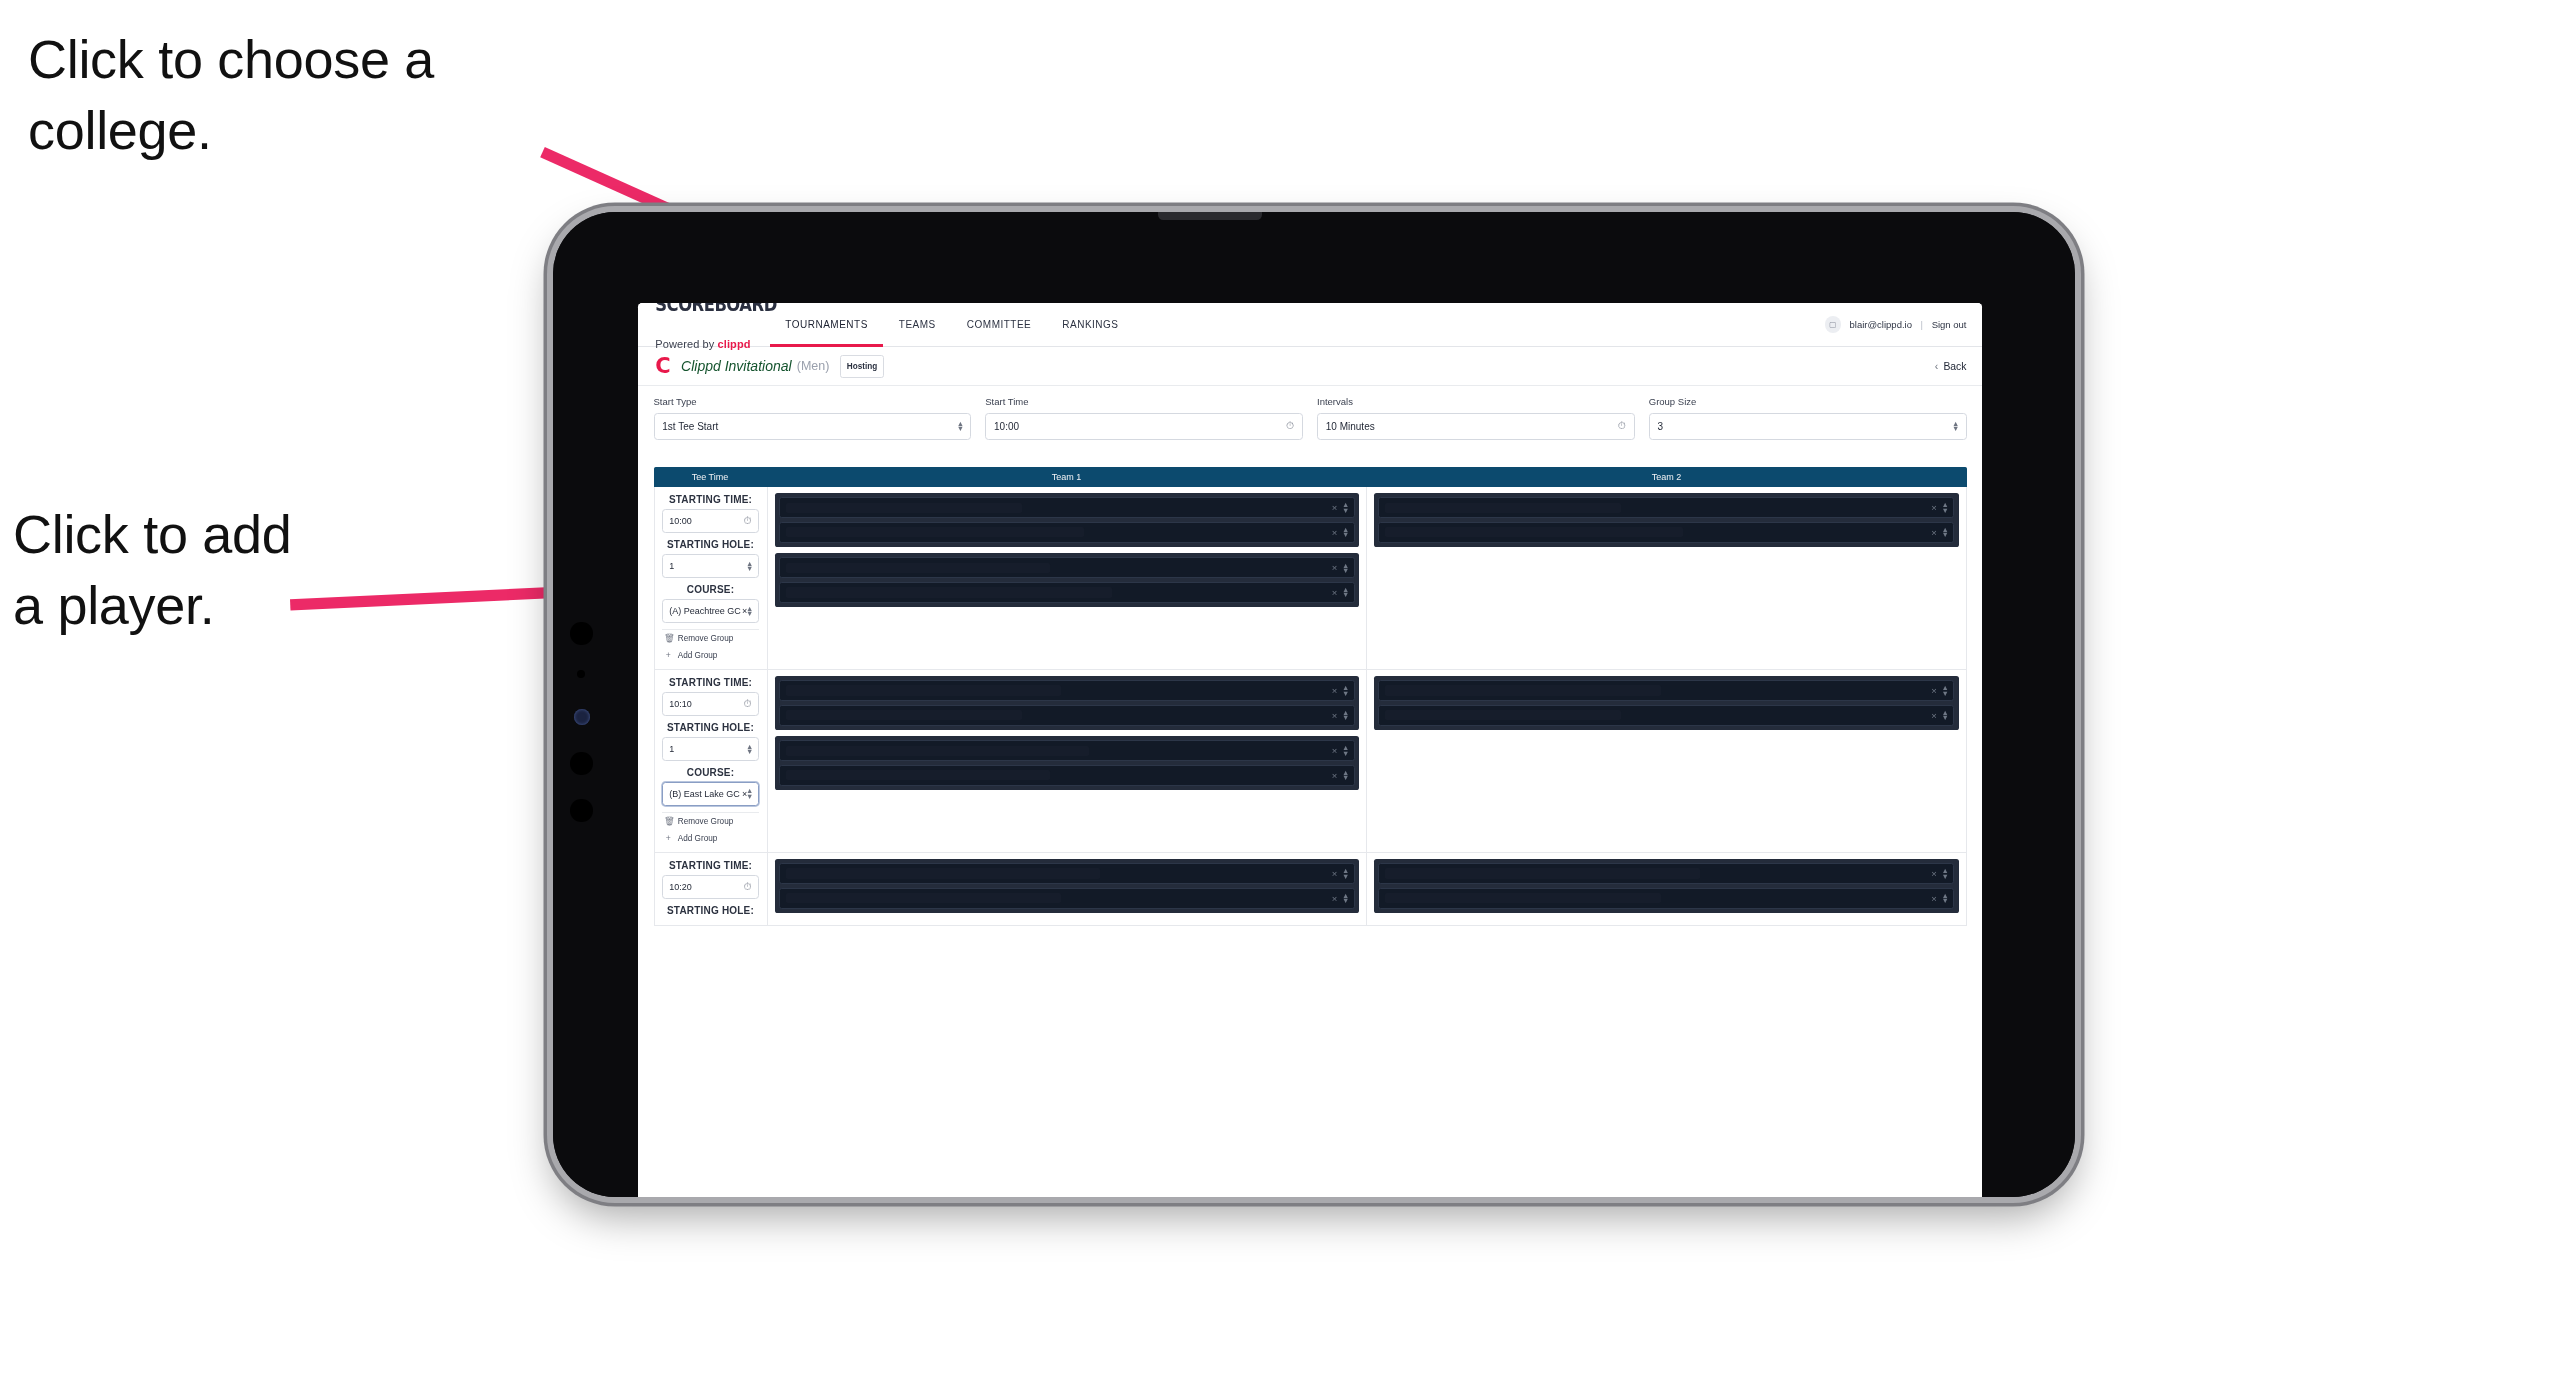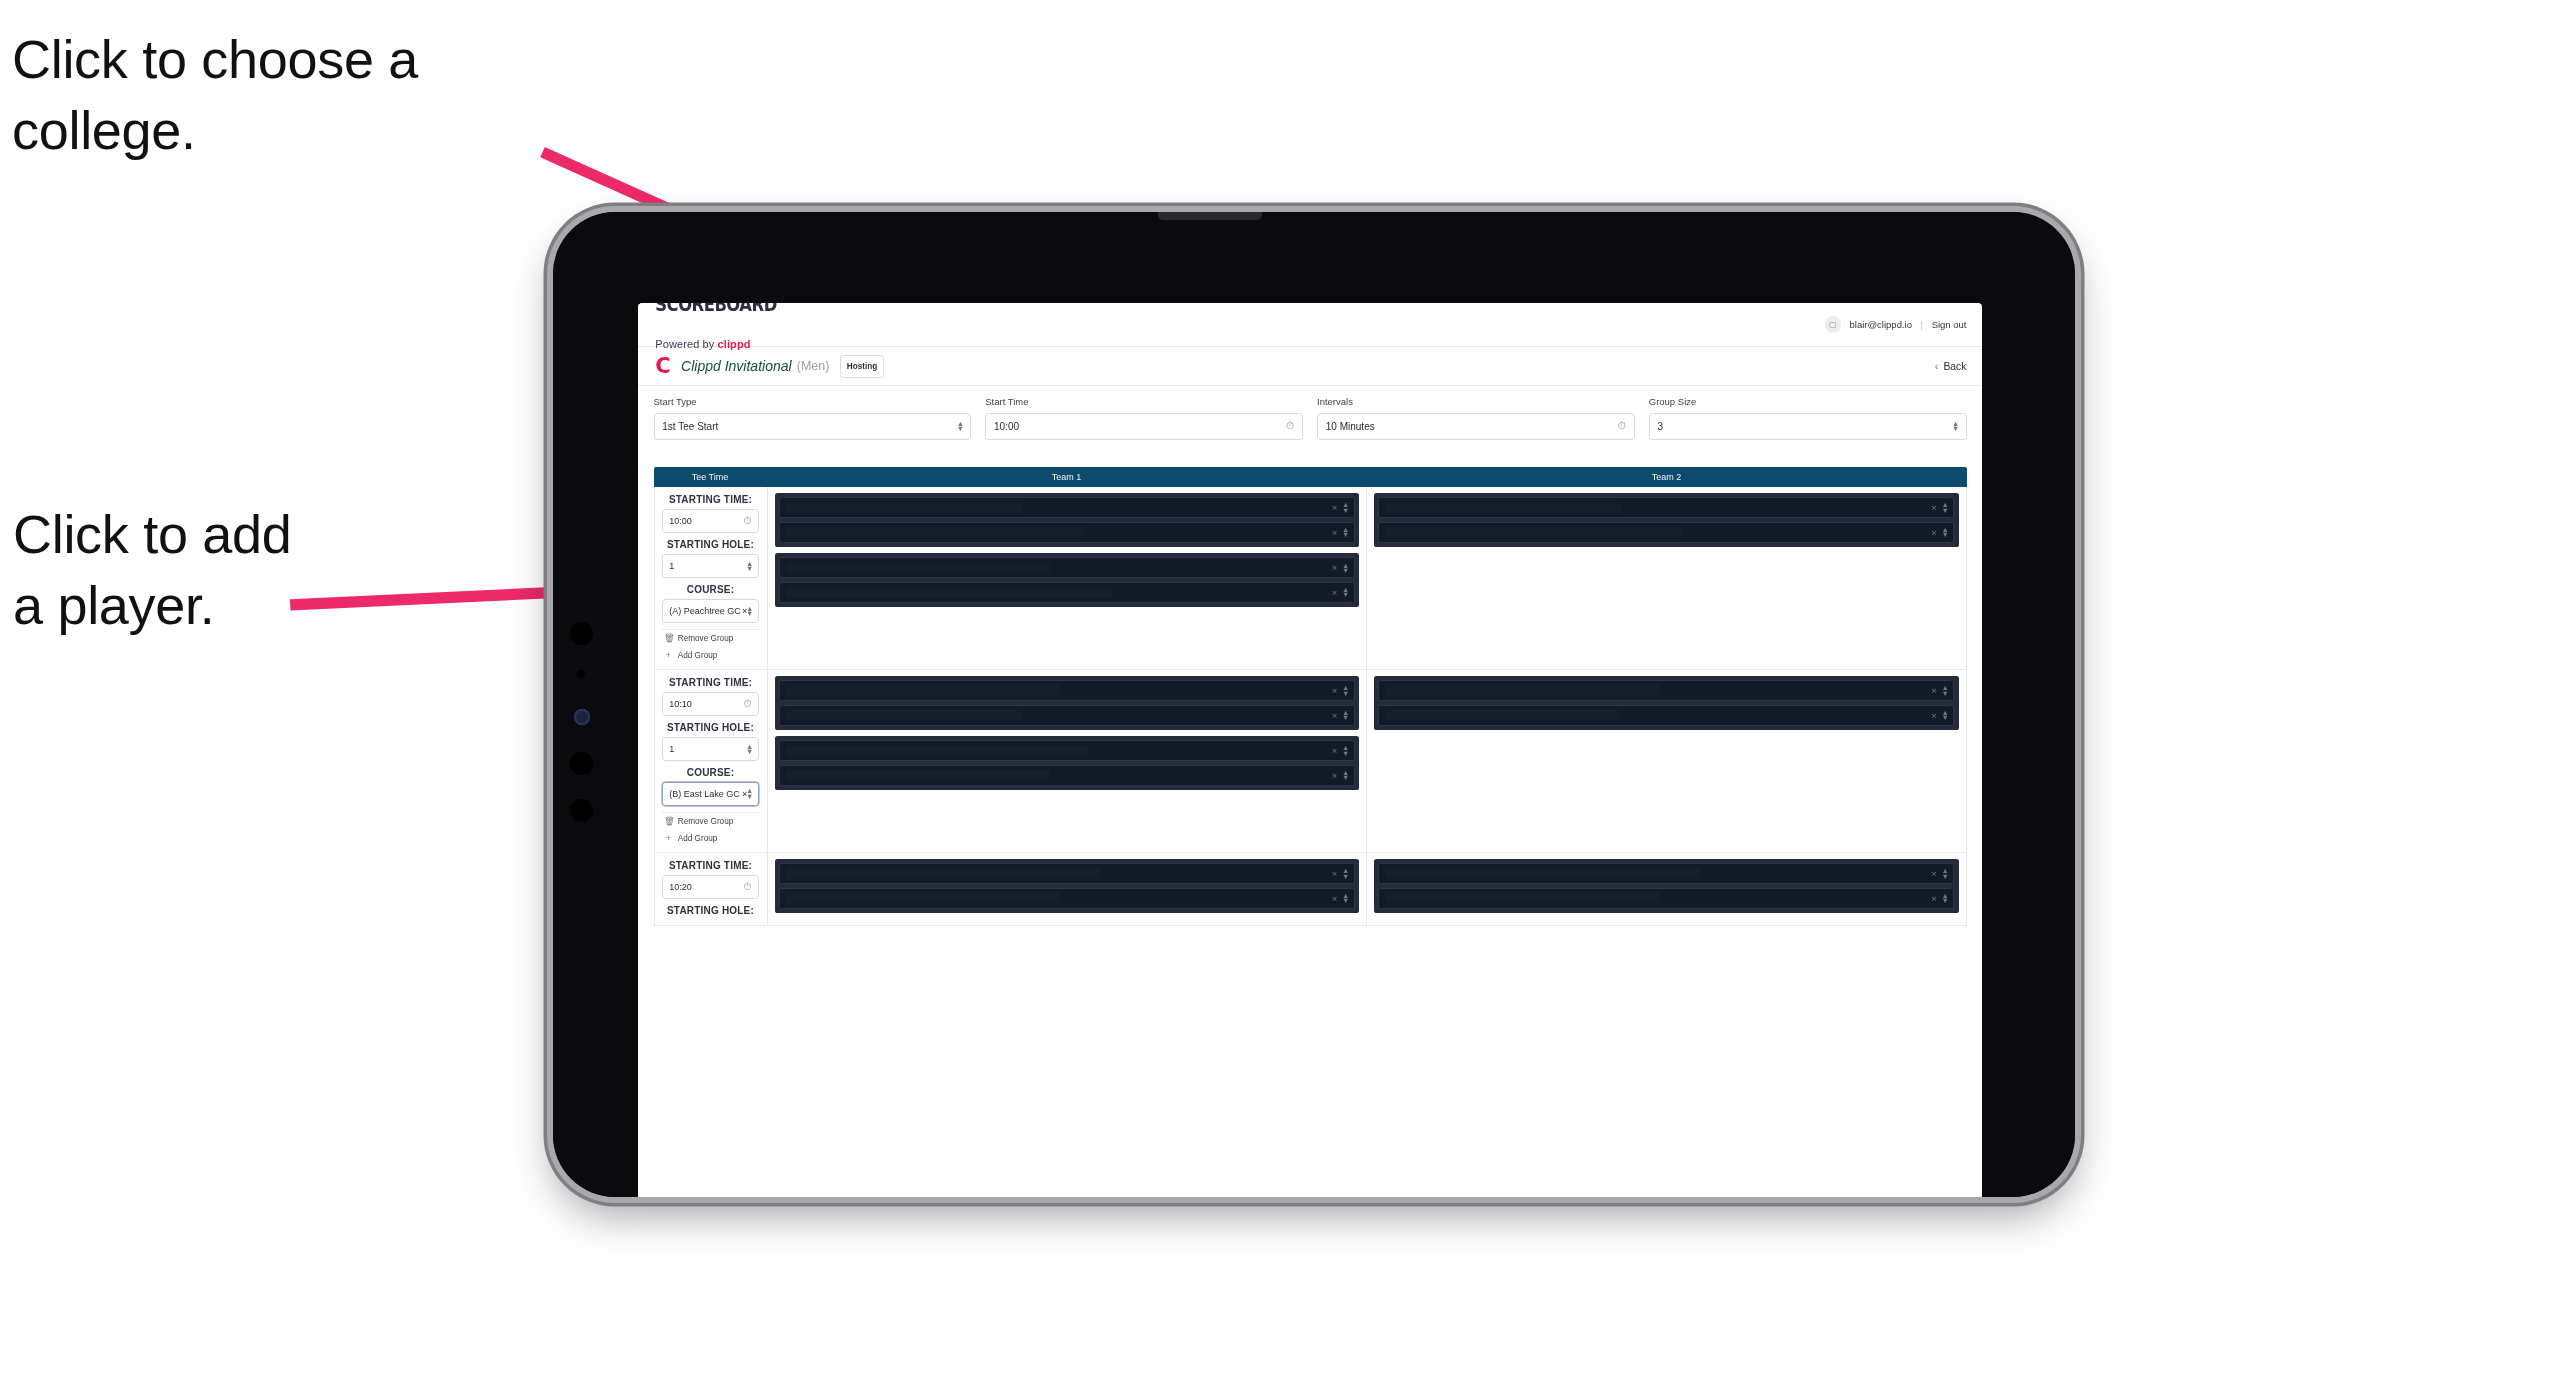--- a/index.html
+++ b/index.html
@@ -14,21 +14,21 @@
   
   .annot{
     position:absolute;
     font-size:54px;
     line-height:1.32;
     color:#111111;
     font-family:"Liberation Sans", sans-serif;
     white-space:pre-line;
     letter-spacing:-0.3px;
   }
-  #annot-college{ left:12px; top:24px; width:518px; }
+  #annot-college{ left:28px; top:24px; width:518px; }
   #annot-player{ left:13px; top:499px; width:406px; }
 
   .arrow-svg{position:absolute;left:0;top:0;width:2576px;height:1386px;pointer-events:none;}
 
   
   #tablet{
     position:absolute;
     left:553px; top:212px;
     width:1522px; height:985px;
     background:#1c1c1e;
@@ -217,20 +217,26 @@
     <div class="bezel-dot" id="dot-c"></div>
     <div class="bezel-dot" id="dot-d"></div>
     <div class="bezel-dot" id="dot-e"></div>
 
     <div id="app">
 
       <div id="navbar">
         <div id="brand">
           <div id="brand-title">SCOREBOARD</div>
           <div id="brand-sub"><span>Powered by </span><span class="clippd">clippd</span></div>
+        </div>
+        <div class="nav-items">
+          <div class="nav-item active">TOURNAMENTS</div>
+          <div class="nav-item">TEAMS</div>
+          <div class="nav-item">COMMITTEE</div>
+          <div class="nav-item">RANKINGS</div>
         </div>
         <div id="nav-right">
           <div id="avatar">▢</div>
           <span id="nav-email">blair@clippd.io</span>
           <span id="nav-sep">|</span>
           <span id="nav-signout">Sign out</span>
         </div>
       </div>
 
       <div id="titlebar">

